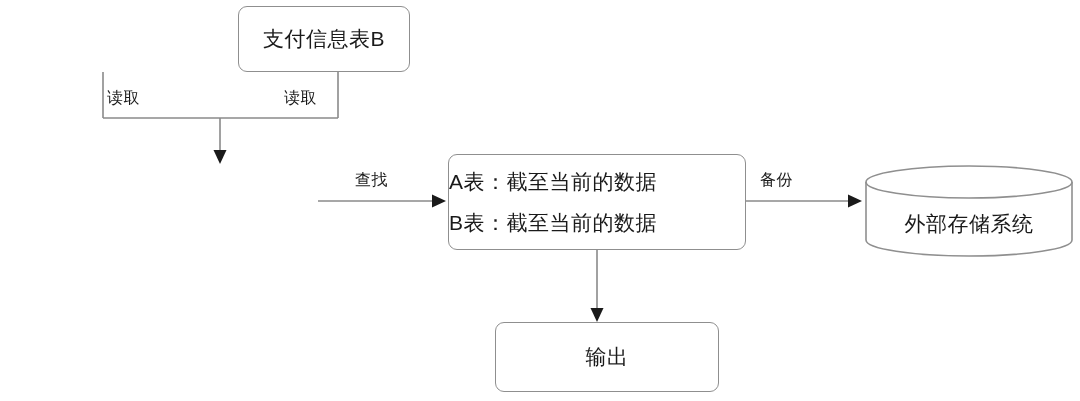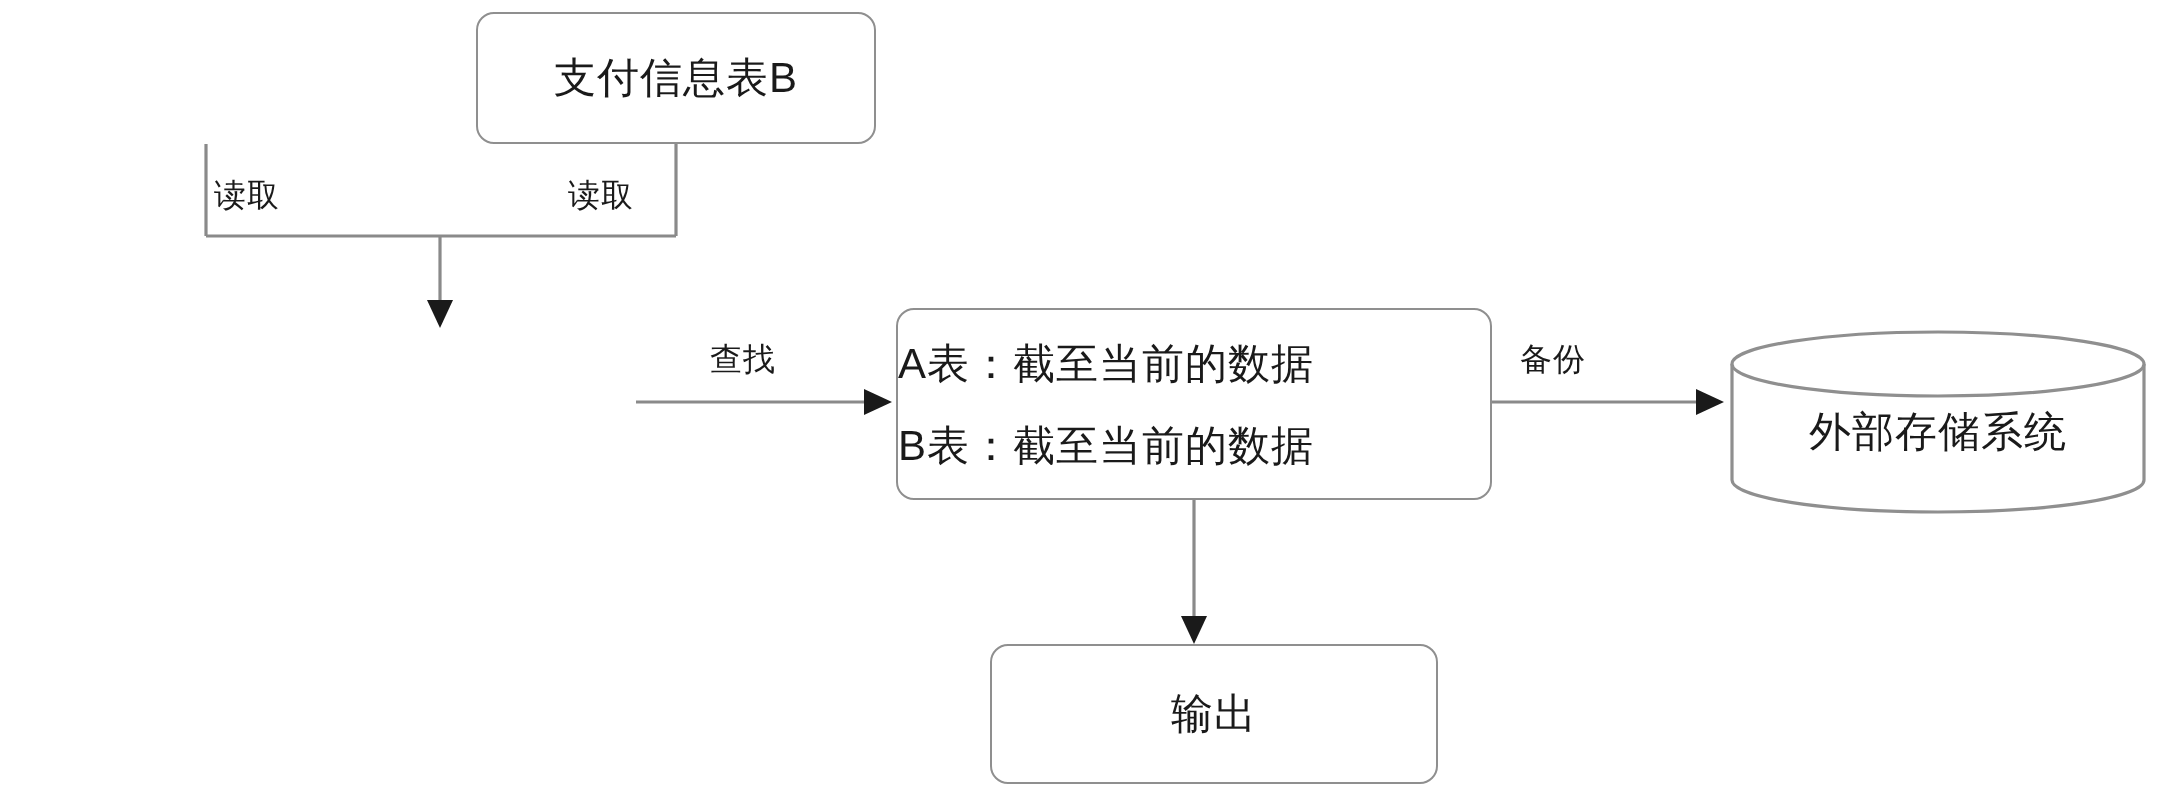--- a/index.html
+++ b/index.html
@@ -32,21 +32,21 @@
     letter-spacing: 0.5px;
   }
   .node-wide {
     flex-direction: column;
     align-items: flex-start;
     justify-content: center;
     gap: 13px;
   }
   .cyl-label {
     position: absolute;
-    display: flex; align-items: center; justify-content: center;
+    display: flex; align-items: flex-end; justify-content: center;
     font-size: 21px; color: #1a1a1a; letter-spacing: 0.5px;
     background: transparent;
   }
   .edge-label {
     position: absolute;
     font-size: 16px; color: #1a1a1a;
     white-space: nowrap; letter-spacing: 0.5px;
     background: transparent;
   }
 </style>
@@ -73,21 +73,21 @@
     <line x1="597" y1="250" x2="597" y2="309"></line>
     <polygon points="590.5,308 603.5,308 597,322"></polygon>
 
     <g>
       <path class="cyl" d="M 866 182 A 103 16 0 0 1 1072 182 L 1072 240 A 103 16 0 0 1 866 240 Z"></path>
       <path class="cyl" fill="none" d="M 866 182 A 103 16 0 0 0 1072 182"></path>
     </g>
   </svg>
 
 
-  <div class="node" style="left:238px; top:6px; width:200px; height:66px;">
+  <div class="node" style="left:238px; top:6px; width:172px; height:66px;">
     <span>支付信息表B</span>
   </div>
 
 
   <div class="node node-wide" style="left:448px; top:154px; width:298px; height:96px;">
     <div>A表：截至当前的数据</div>
     <div>B表：截至当前的数据</div>
   </div>
 
   <div class="cyl-label" style="left:866px; top:194px; width:206px; height:44px;">

